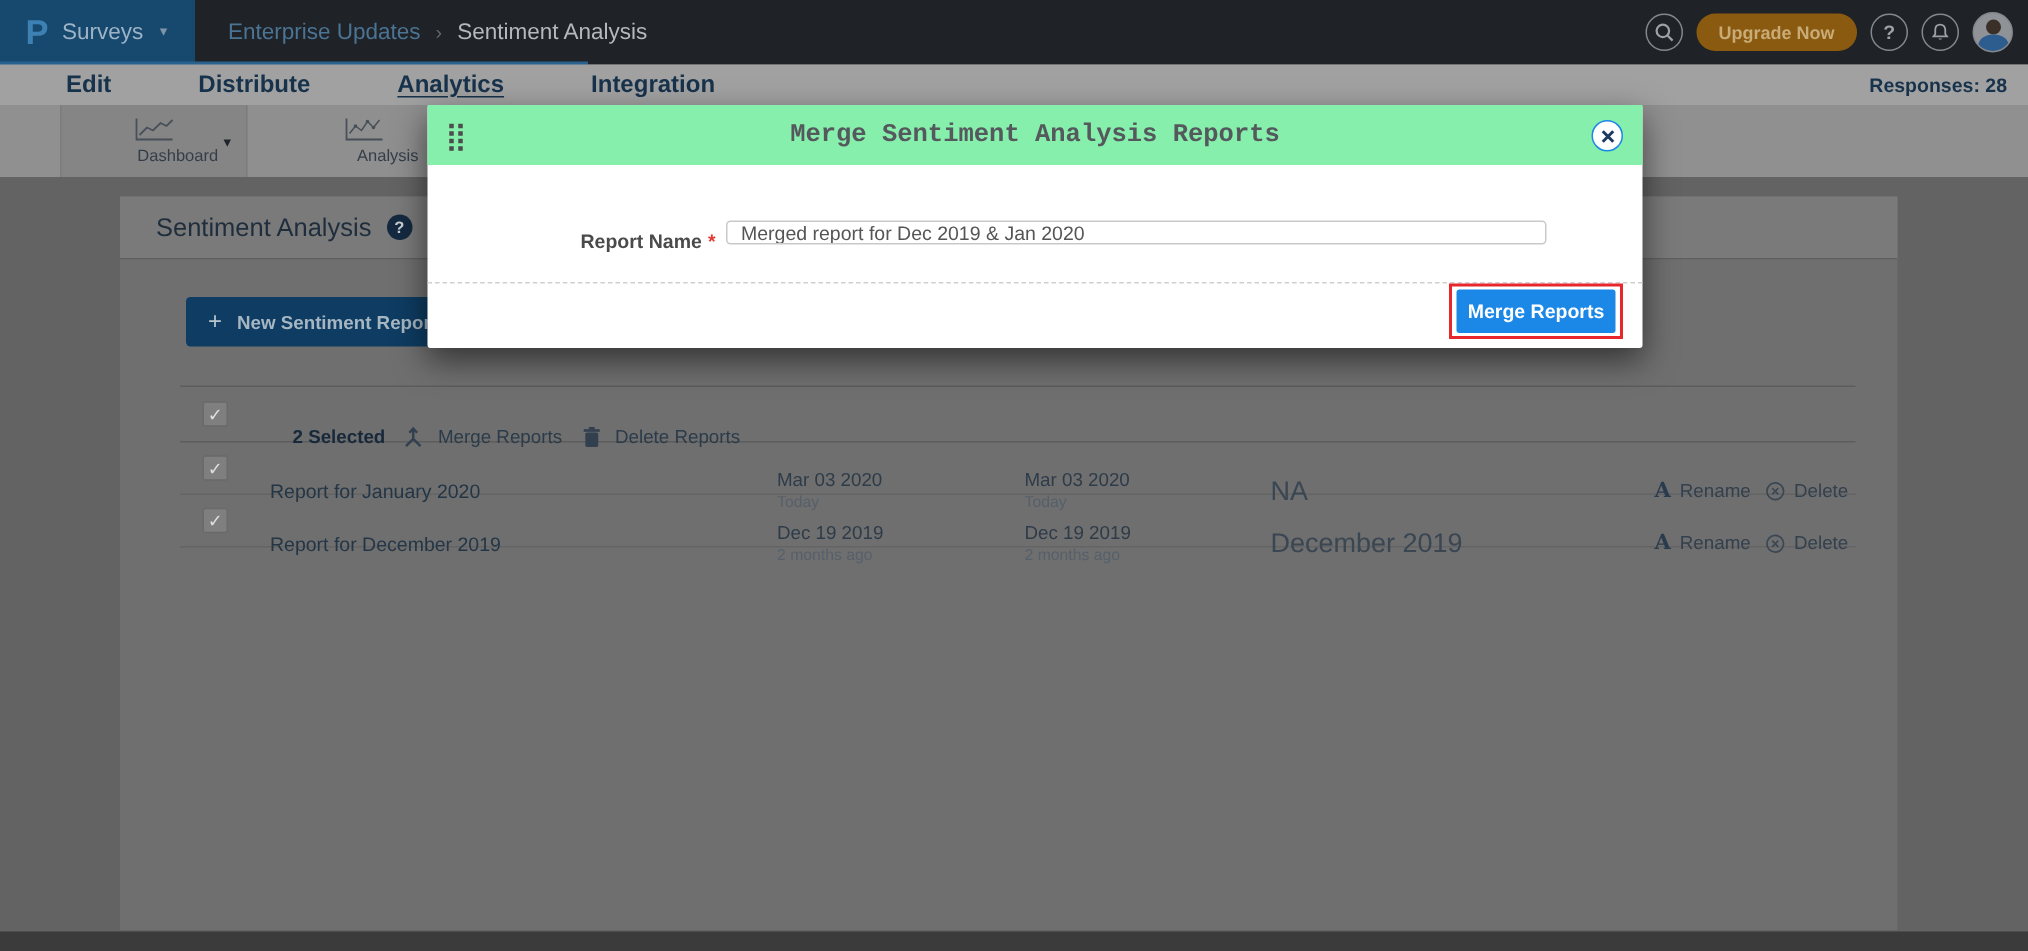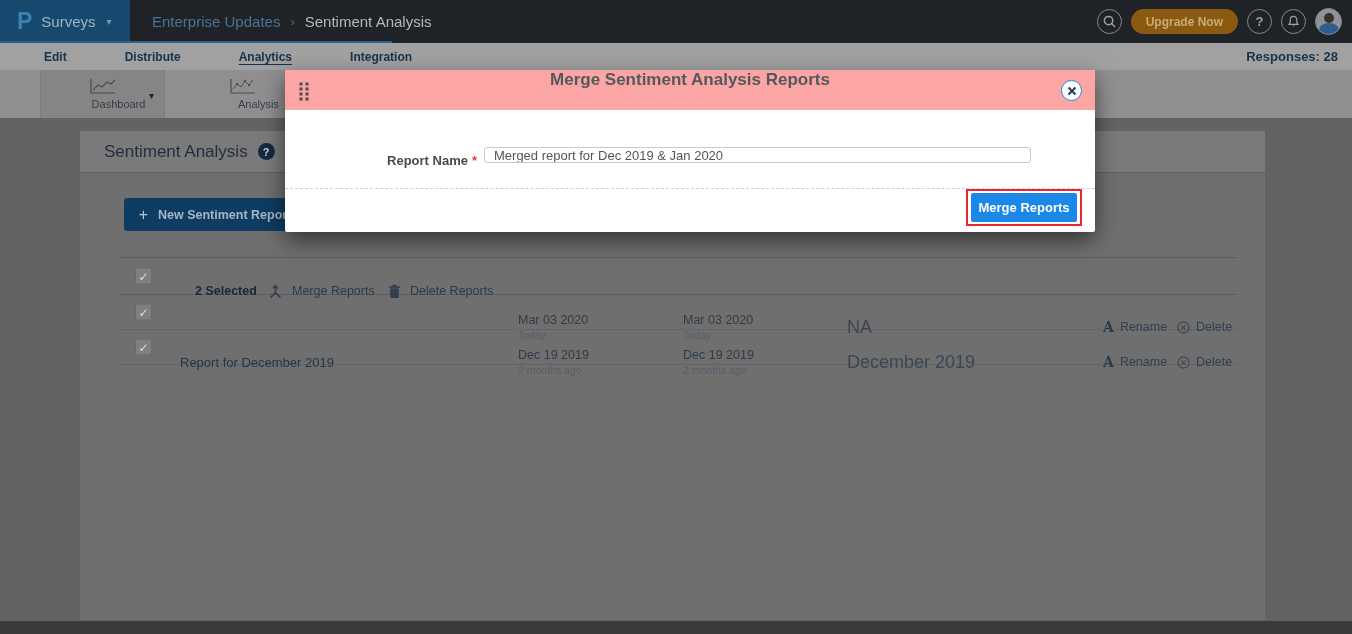--- a/index.html
+++ b/index.html
@@ -21,21 +21,21 @@
   .nav-right { right:10px; top:0; height:43px; display:flex; align-items:center; gap:9px; }
   .circle-btn { width:25px; height:25px; border-radius:50%; border:1.5px solid #84878c; display:flex; align-items:center; justify-content:center; color:#9da0a5; font-size:13px; font-weight:bold; background:transparent; }
   .upgrade-btn { height:25px; padding:0 15px; border-radius:13px; background:#8a5a10; color:#c9ab76; font-size:12px; font-weight:bold; display:flex; align-items:center; border:none; }
   .avatar { width:27px; height:27px; border-radius:50%; background:#8f9296; border:1.5px solid #84878c; overflow:hidden; position:relative; }
   .avatar .head { position:absolute; left:8px; top:4px; width:10px; height:10px; border-radius:50%; background:#3a3028; }
   .avatar .body { position:absolute; left:3px; top:14px; width:20px; height:14px; border-radius:50% 50% 0 0; background:#2d5c8f; }
 
   
   .nav2 { left:0; top:43px; width:1352px; height:27px; background:#a1a1a1; display:flex; align-items:center; padding:0 14px 0 16px; }
   .nav2-items { display:flex; gap:30px; }
-  .nav2-item { font-size:12px; color:#17324b; font-weight:bold; cursor:default;padding-left:28px; }
+  .nav2-item { font-size:16px; color:#17324b; font-weight:bold; cursor:default;padding-left:28px; }
   .nav2-item.active { text-decoration:underline; text-underline-offset:3px; }
   .nav2-responses { margin-left:auto; font-size:13px; color:#17324b; font-weight:bold; }
 
   
   .toolbar { left:0; top:70px; width:1352px; height:48px; background:#909090; }
   .tool-tab { position:absolute; top:0; height:48px; display:flex; flex-direction:column; align-items:center; justify-content:center; gap:3px; border-left:1px solid #7d7d7d; border-right:1px solid #7d7d7d; }
   .tool-tab .tlabel { font-size:11px; color:#343e49;margin-left:32px; }
   .tab-dashboard { left:40px; width:125px; background:#858585; }
   .tab-analysis { left:166px; width:154px; background:#8f8f8f; border-left:none; }
   .tab-caret { position:absolute; right:10px; top:20px; font-size:10px; color:#1f242a; }
@@ -65,21 +65,21 @@
   .c-tag { left:727px; font-size:18px; color:#3a4652; }
   .c-act { gap:6px; font-size:12.5px; color:#33404d; }
   .c-rename { left:983px; } .c-del { left:1057px; }
   .a-icon { font-family:"DejaVu Serif","Liberation Serif",serif; font-weight:bold; font-size:14px; color:#2a3b4e; }
 
   
   .footer-bar { left:0; top:621px; width:1352px; height:13px; background:#3b3b3b; }
 
   
   .modal { left:285px; top:70px; width:810px; height:162px; background:#ffffff; border-radius:2px; box-shadow:0 8px 22px rgba(0,0,0,0.55); z-index:10; }
-  .modal-head { position:absolute; left:0; top:0; width:100%; height:40px; background:#fca5a5; display:flex; align-items:flex-start; justify-content:center; }
+  .modal-head { position:absolute; left:0; top:0; width:100%; height:40px; background:#86efac; display:flex; align-items:center; justify-content:center;font-family:Liberation Mono, monospace; }
   .modal-title { font-size:17px; font-weight:bold; color:#55585c; }
   .drag-handle { position:absolute; left:13px; top:11px; cursor:grab; }
   .modal-close { position:absolute; right:13px; top:10px; width:21px; height:21px; border-radius:50%; border:1.5px solid #1b87e6; background:#fff; display:flex; align-items:center; justify-content:center; }
   .form-row { position:absolute; left:0; top:77px; width:100%; height:26px; }
   .form-label { position:absolute; left:0; top:0; width:192px; height:26px; display:flex; align-items:center; justify-content:flex-end; font-size:13px; font-weight:bold; color:#4a4a4a; gap:4px; }
   .req { color:#e53935; }
   .form-input { position:absolute; left:199px; top:0; width:547px; height:16px; border:1px solid #c9c9c9; border-radius:3px; padding:0 9px; font-size:13px; color:#555; font-family:"Liberation Sans","DejaVu Sans",sans-serif; background:#fff; }
   .dash-sep { position:absolute; left:0; top:118px; width:100%; border-top:1px dashed #cfcfcf; }
   .merge-highlight { position:absolute; right:13px; top:119px; width:116px; height:37px; border:2px solid #e8272c; }
   .merge-btn { position:absolute; right:18px; top:123px; width:106px; height:29px; background:#1b87e6; border:none; border-radius:2px; color:#ffffff; font-size:13px; font-weight:bold; }
@@ -184,20 +184,21 @@
           <rect x="4.2" y="0.6" width="3.6" height="1.6" fill="#313f4e"></rect>
         </svg>
       <span>Delete Reports</span>
     </div>
   </div>
 
   <div class="t-row row1">
     <div class="chk">
         <span>✓</span>
       </div>
+    <div class="cell c-name">Report for January 2020</div>
     <div class="cell c-date c-created">
       <span class="d1">Mar 03 2020</span>
       <span class="d2">Today</span>
     </div>
     <div class="cell c-date c-modified">
       <span class="d1">Mar 03 2020</span>
       <span class="d2">Today</span>
     </div>
     <div class="cell c-tag">NA</div>
     <div class="cell c-act c-rename">

